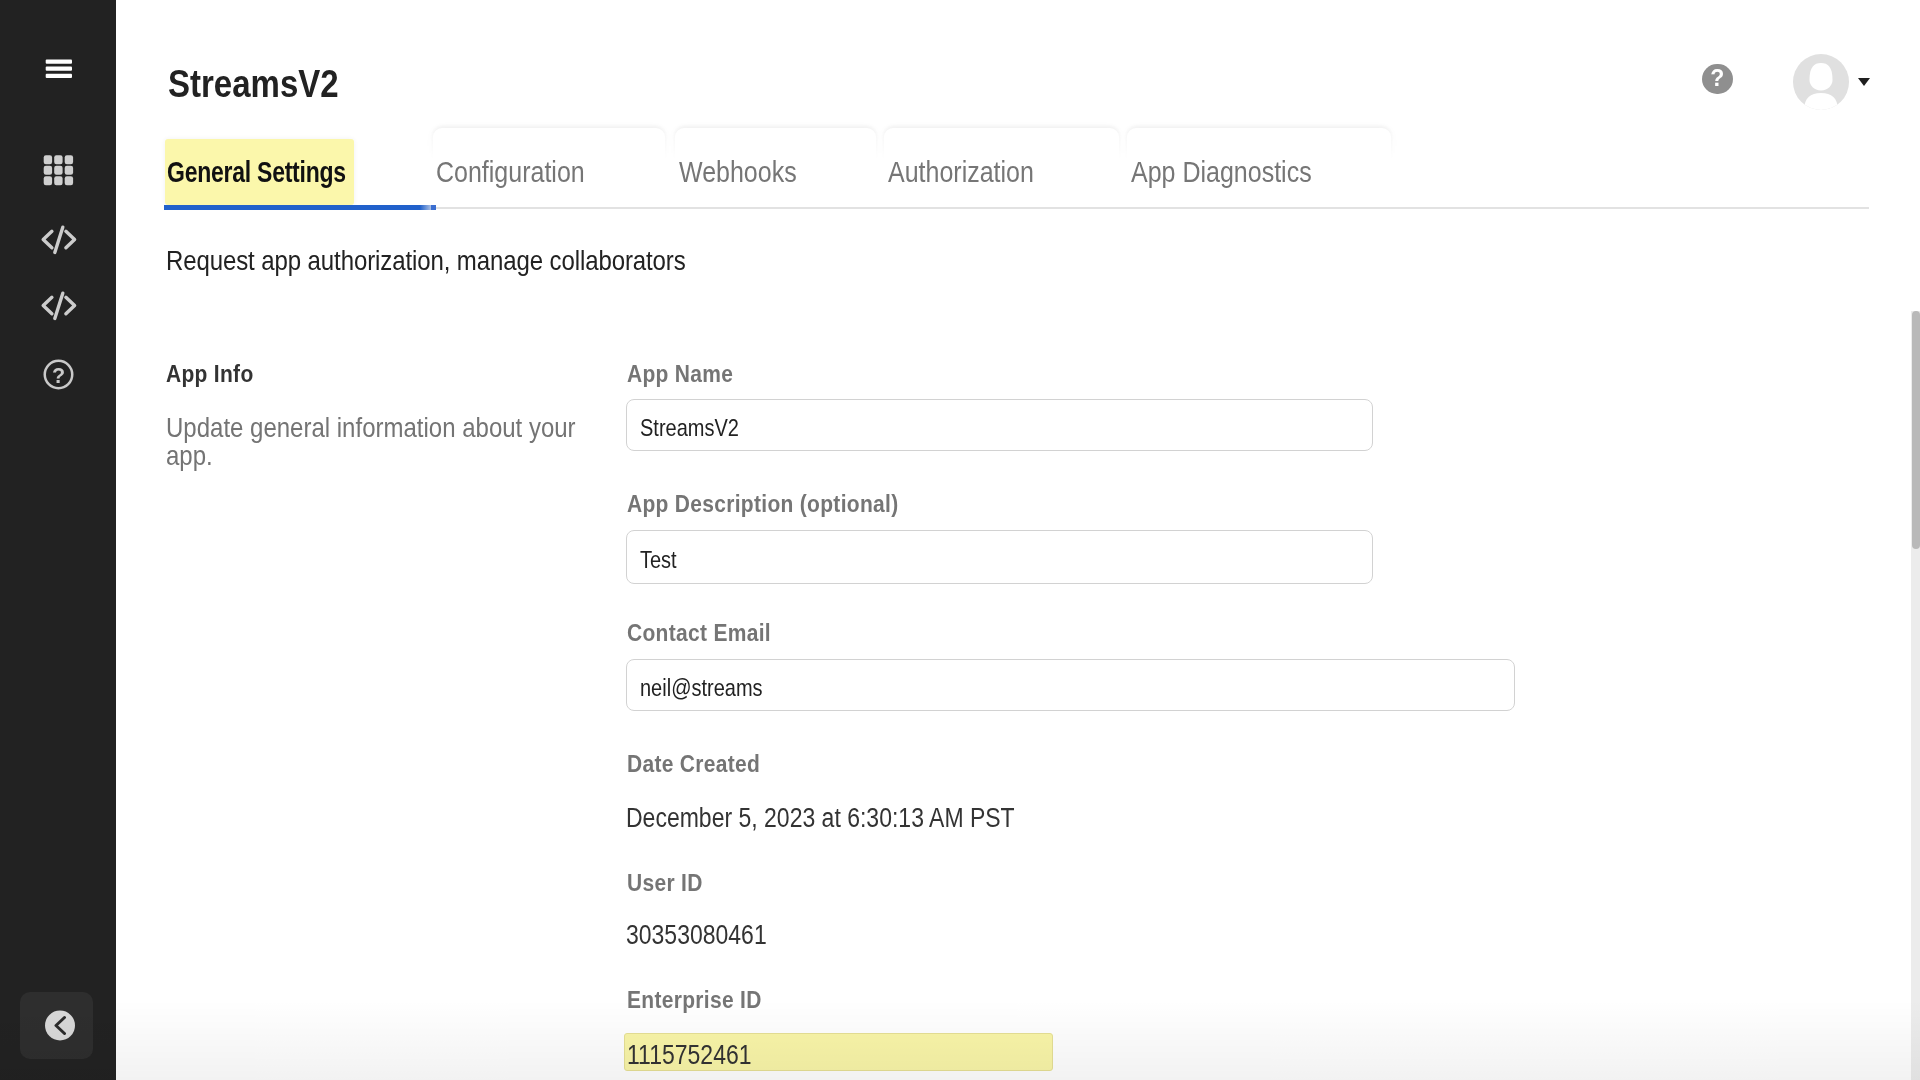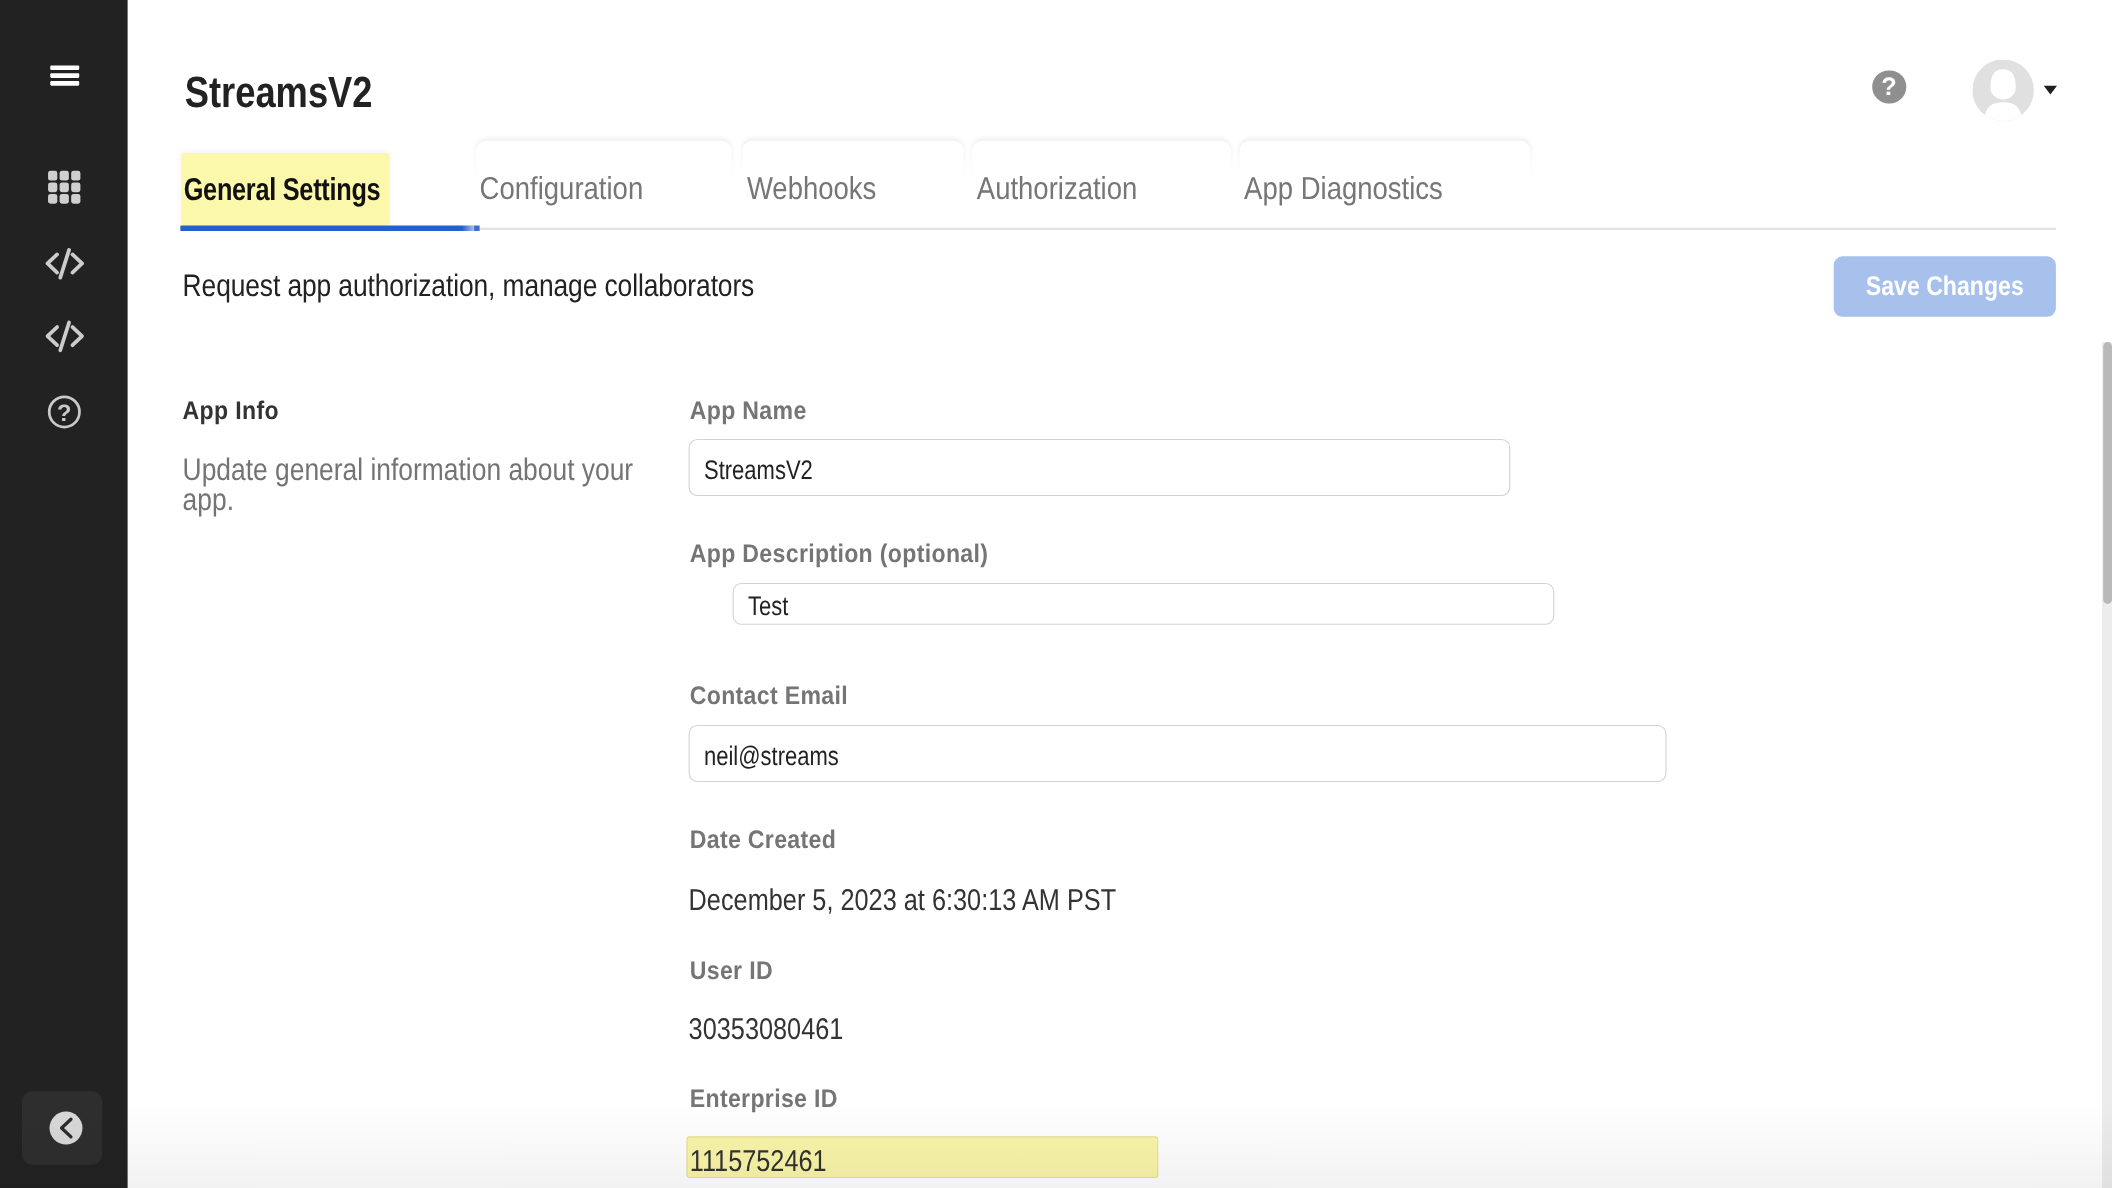--- a/index.html
+++ b/index.html
@@ -109,38 +109,35 @@
   <div class="txt sy115" style="left:888px;top:160px;font-size:25px;color:#767676;">Authorization</div>
   <div class="txt sy115" style="left:1131px;top:160px;font-size:25px;color:#767676;">App Diagnostics</div>
 
   <div class="abs" style="left:164px;top:206.5px;width:1705px;height:2px;background:#e2e2e2;"></div>
   <div class="abs" style="left:164px;top:204.5px;width:256px;height:5.5px;background:#2161cb;"></div>
   <div class="abs" style="left:420px;top:204.5px;width:11px;height:5.5px;background:linear-gradient(to right,#2161cb,#aabfe4);"></div>
   <div class="abs" style="left:431px;top:204.5px;width:4.5px;height:5.5px;background:#3b6ed0;"></div>
 
   <div class="txt sy118" style="left:166px;top:248.7px;font-size:24px;color:#222;letter-spacing:-0.1px;">Request app authorization, manage collaborators</div>
 
-  <div class="abs" style="left:1667px;top:233px;width:202px;height:55px;border-radius:8px;background:#a7c1ec;display:flex;align-items:center;justify-content:center;color:#fff;font-size:21px;font-weight:bold;">
-      <span class="sy117">Save Changes</span>
-    </div>
 
   <div class="txt sy110" style="left:166px;top:362.9px;font-size:21px;font-weight:bold;color:#333;letter-spacing:0.3px;">App Info</div>
   <div class="abs sy118" style="left:166px;top:418.2px;width:430px;font-size:24px;line-height:23.3px;color:#747474;">Update general information about your app.</div>
 
   <div class="txt sy110" style="left:627px;top:362.9px;font-size:21px;font-weight:bold;color:#757575;letter-spacing:0.3px;">App Name</div>
   <div class="txt sy110" style="left:627px;top:492.5px;font-size:21px;font-weight:bold;color:#757575;letter-spacing:0.3px;">App Description (optional)</div>
   <div class="txt sy110" style="left:627px;top:621.5px;font-size:21px;font-weight:bold;color:#757575;letter-spacing:0.3px;">Contact Email</div>
   <div class="txt sy110" style="left:627px;top:752.5px;font-size:21px;font-weight:bold;color:#757575;letter-spacing:0.3px;">Date Created</div>
   <div class="txt sy110" style="left:627px;top:871.5px;font-size:21px;font-weight:bold;color:#757575;letter-spacing:0.3px;">User ID</div>
   <div class="txt sy110" style="left:627px;top:988.5px;font-size:21px;font-weight:bold;color:#757575;letter-spacing:0.3px;">Enterprise ID</div>
 
   <div class="abs" style="left:626px;top:399px;width:747px;height:51.5px;border:1.5px solid #d2d2d2;border-radius:8px;background:#fff;display:flex;align-items:center;padding-left:13px;font-size:20px;color:#222;">
       <span class="sy122" style="margin-top:7px;">StreamsV2</span>
     </div>
-  <div class="abs" style="left:626px;top:530px;width:747px;height:38px;border:1.5px solid #d2d2d2;border-radius:8px;background:#fff;display:flex;align-items:center;padding-left:13px;font-size:20px;color:#222;margin-left:40px;">
+  <div class="abs" style="left:626px;top:530px;width:747px;height:54px;border:1.5px solid #d2d2d2;border-radius:8px;background:#fff;display:flex;align-items:center;padding-left:13px;font-size:20px;color:#222;">
       <span class="sy122" style="margin-top:7px;">Test</span>
     </div>
   <div class="abs" style="left:626px;top:659px;width:889px;height:51.5px;border:1.5px solid #d2d2d2;border-radius:8px;background:#fff;display:flex;align-items:center;padding-left:13px;font-size:20px;color:#222;">
       <span class="sy122" style="margin-top:7px;">neil@streams</span>
     </div>
 
   <div class="txt sy119" style="left:626px;top:806.5px;font-size:23px;color:#333;">December 5, 2023 at 6:30:13 AM PST</div>
   <div class="txt sy119" style="left:626px;top:923.5px;font-size:23px;color:#333;">30353080461</div>
   <div class="abs" style="left:623.5px;top:1032.5px;width:429.5px;height:38.5px;background:#f9f5a8;border:1.5px solid #e6e095;border-radius:3px;"></div>
   <div class="txt sy119" style="left:627px;top:1043.5px;font-size:23px;color:#333;">1115752461</div>

